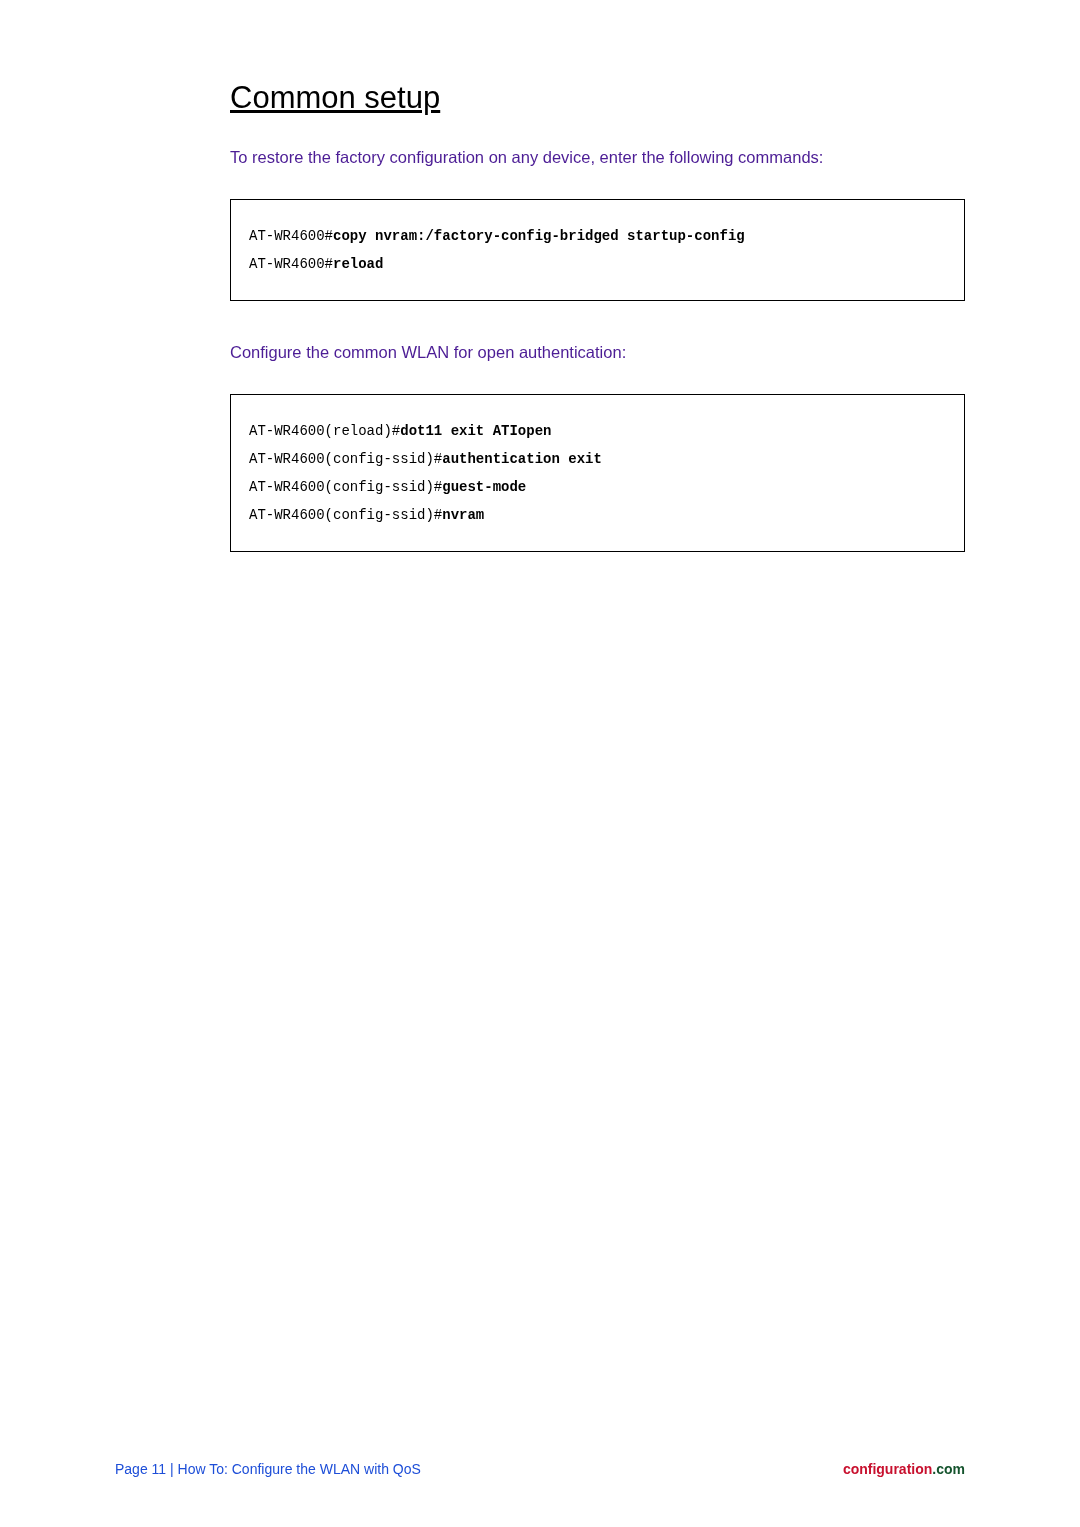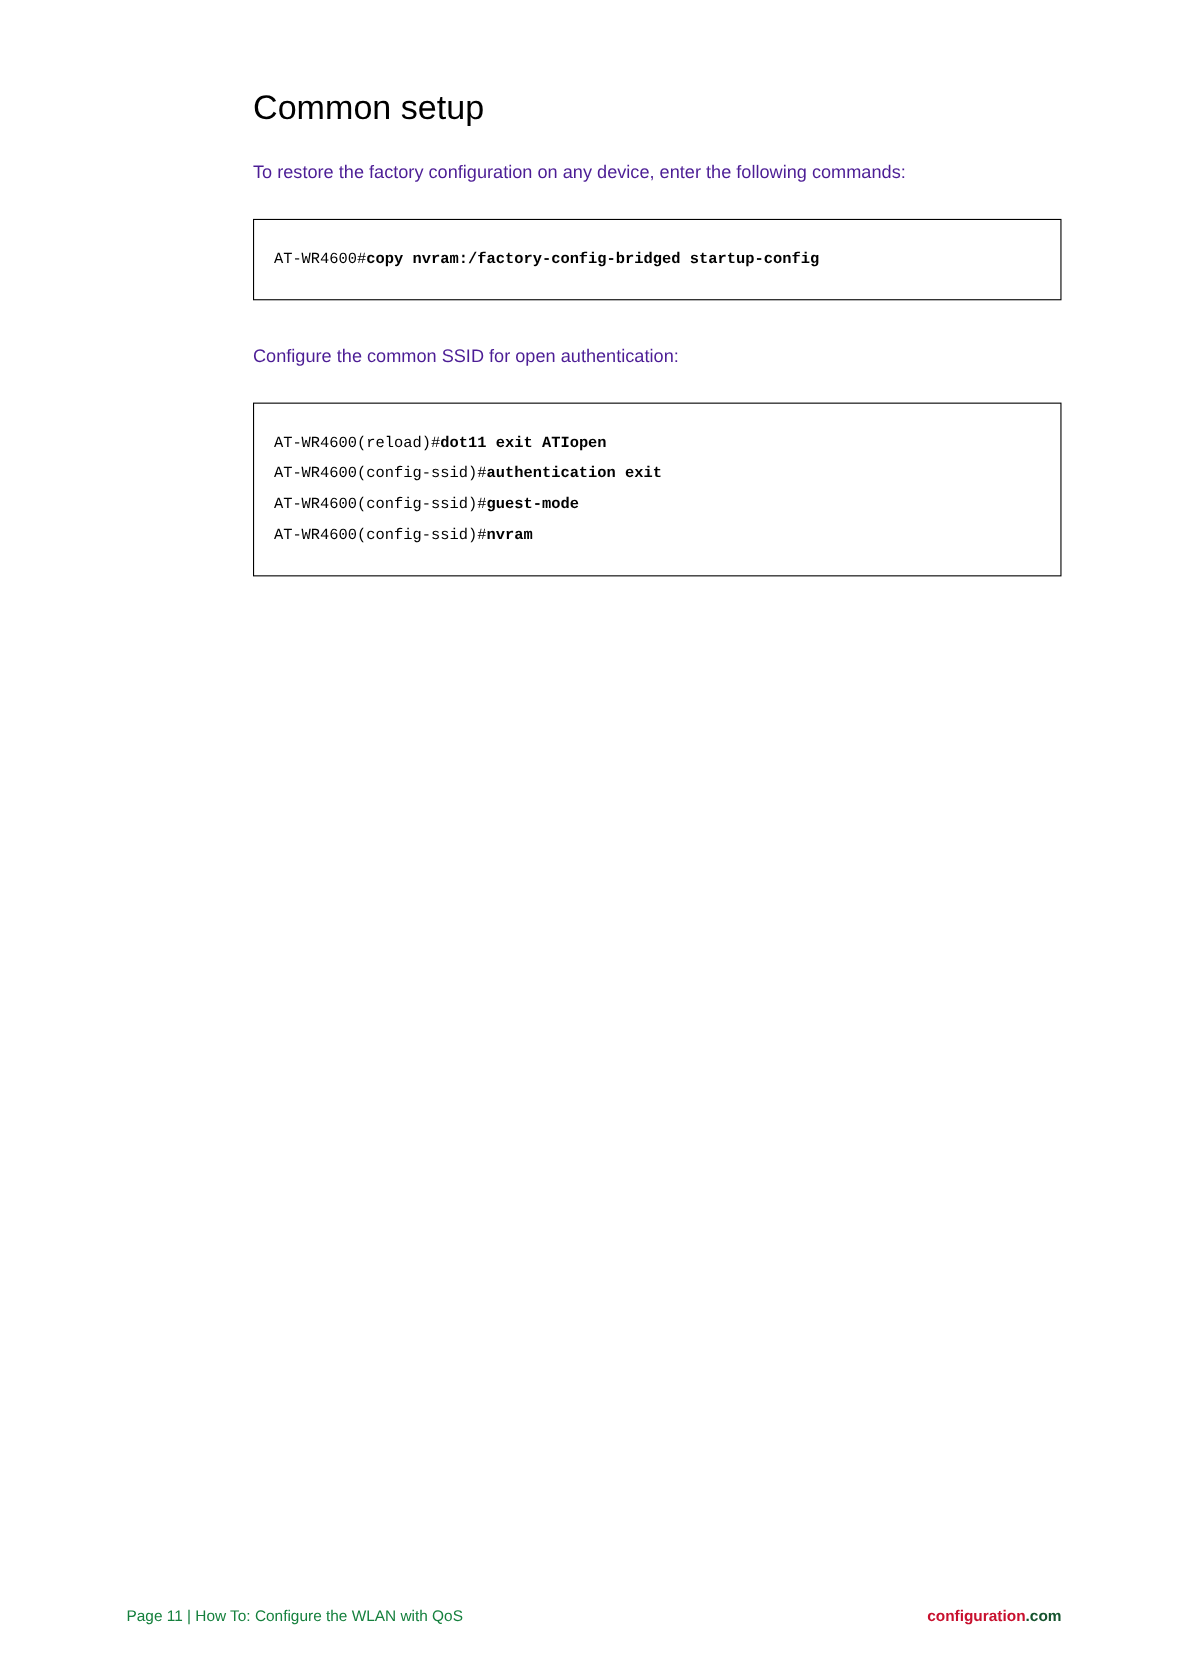--- a/index.html
+++ b/index.html
@@ -17,20 +17,21 @@
   }
   .content {
     padding-left: 115px;
     padding-right: 0;
   }
   h1 {
     font-size: 31px;
     font-weight: normal;
     color: #000;
     margin-bottom: 30px;
+    text-decoration: underline;
   }
   p.body-text {
     font-size: 16.5px;
     color: #4c1d95;
     margin-bottom: 30px;
     line-height: 1.4;
   }
   .code-box {
     border: 1px solid #000;
     padding: 22px 18px;
@@ -50,21 +51,21 @@
     position: absolute;
     bottom: 50px;
     left: 115px;
     right: 115px;
     display: flex;
     justify-content: space-between;
     align-items: baseline;
     font-size: 14px;
   }
   .footer-left {
-    color: #15803d;
+    color: #1d4ed8;
   }
   .footer-right {
     font-size: 14px;
   }
   .footer-right .brand-bold {
     font-weight: bold;
     color: #c8102e;
   }
   .footer-right .brand-rest {
     color: #14532d;
@@ -74,23 +75,24 @@
 </head>
 <body>
 
 <div class="content">
   <h1>Common setup</h1>
 
   <p class="body-text">To restore the factory configuration on any device, enter the following commands:</p>
 
   <div class="code-box">
     <div class="line"><span>AT-WR4600#</span><span class="bold">copy nvram:/factory-config-bridged startup-config</span></div>
+    <div class="line"><span>AT-WR4600#</span><span class="bold">reload</span></div>
   </div>
 
-  <p class="body-text">Configure the common SSID for open authentication:</p>
+  <p class="body-text">Configure the common WLAN for open authentication:</p>
 
   <div class="code-box">
     <div class="line"><span>AT-WR4600(reload)#</span><span class="bold">dot11 exit ATIopen</span></div>
     <div class="line"><span>AT-WR4600(config-ssid)#</span><span class="bold">authentication exit</span></div>
     <div class="line"><span>AT-WR4600(config-ssid)#</span><span class="bold">guest-mode</span></div>
     <div class="line"><span>AT-WR4600(config-ssid)#</span><span class="bold">nvram</span></div>
   </div>
 </div>
 
 <div class="footer">

